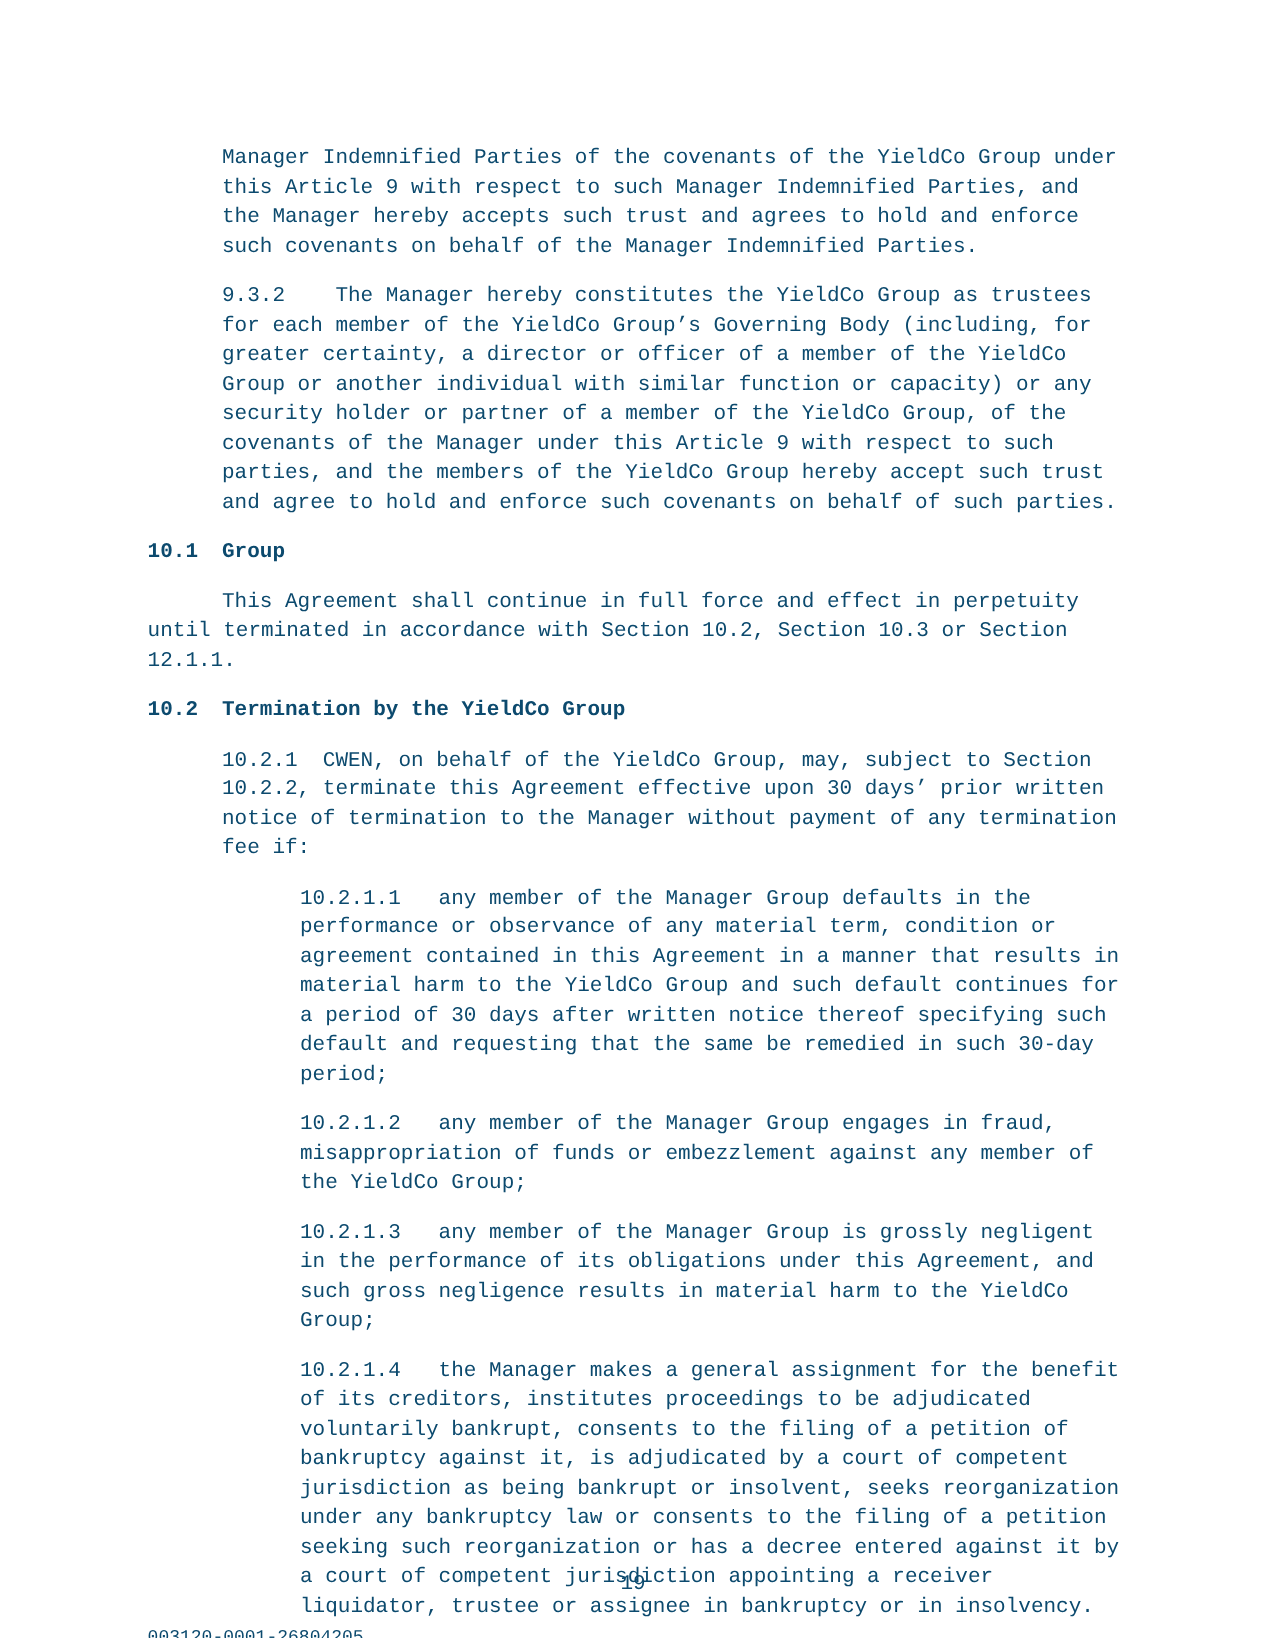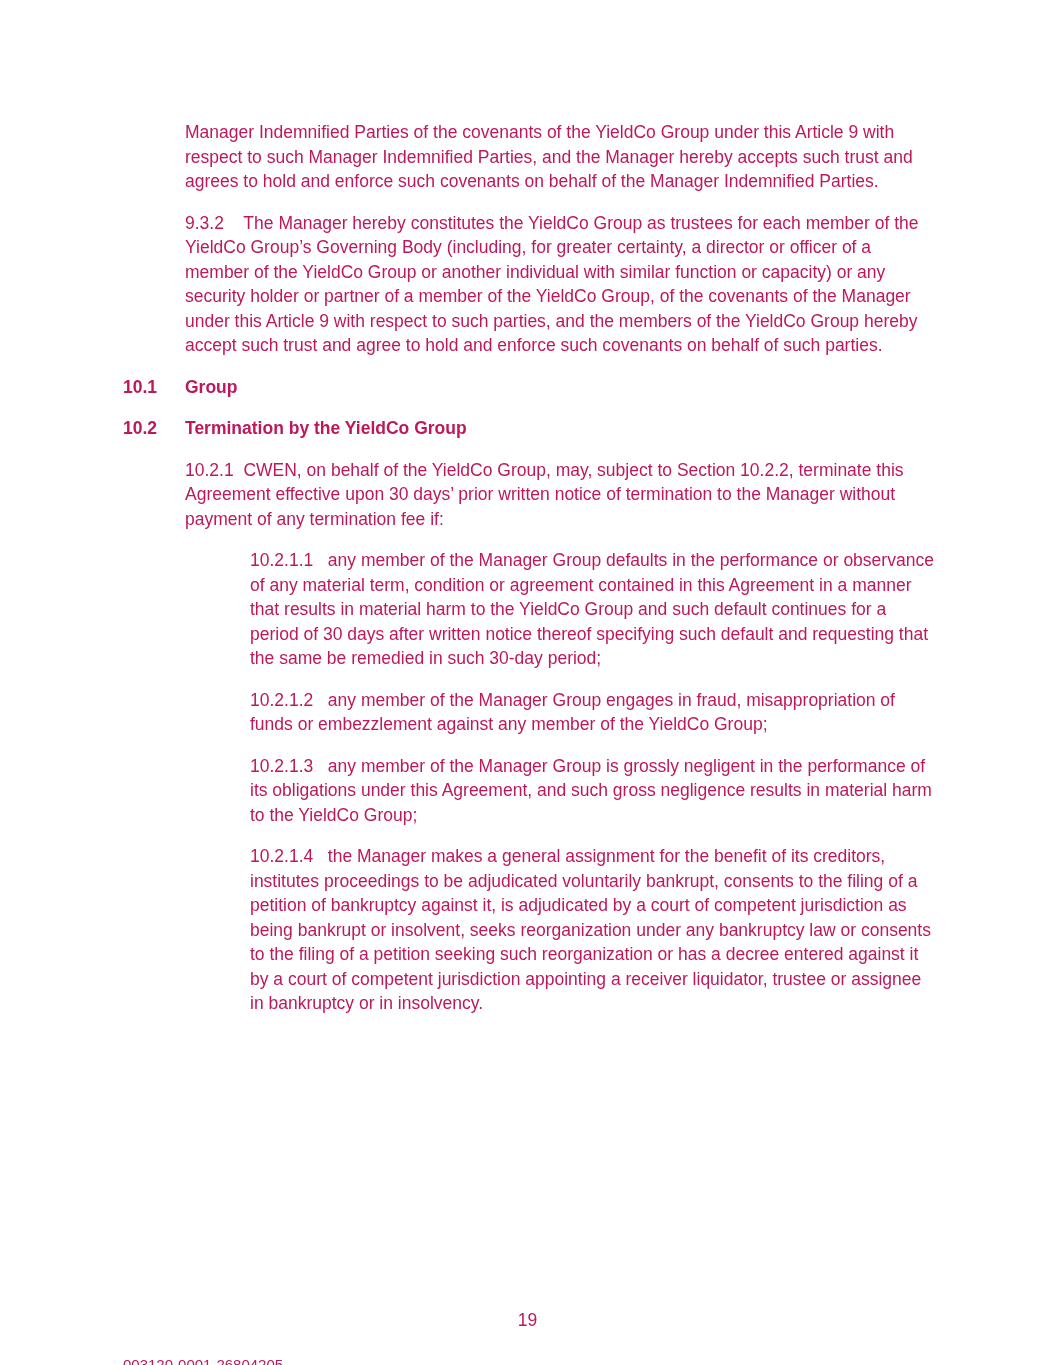--- a/index.html
+++ b/index.html
@@ -3,24 +3,24 @@
 <meta charset="utf-8">
 <style>
   * { margin: 0; padding: 0; box-sizing: border-box; }
   html, body { background: #e8e8e8; }
   .page {
     width: 1055px;
     height: 1365px;
     background: #ffffff;
     position: relative;
     margin: 0 auto;
-    font-family: Liberation Sans, sans-serif;
+    font-family: Liberation Mono, monospace;
     font-size: 17.5px;
     line-height: 24.5px;
-    color: #be185d;
+    color: #0c4a6e;
     overflow: hidden;
   }
   .doc-body {
     position: absolute;
     top: 120px;
     left: 123px;
     width: 812px;
   }
   .block { margin-bottom: 17px; }
   .indent-p { margin-left: 62px; }
@@ -53,20 +53,21 @@
   }
 </style>
 </head>
 <body>
 
 <div class="page">
   <div class="doc-body">
       <div class="block indent-p">Manager Indemnified Parties of the covenants of the YieldCo Group under this Article 9 with respect to such Manager Indemnified Parties, and the Manager hereby accepts such trust and agrees to hold and enforce such covenants on behalf of the Manager Indemnified Parties.</div>
       <div class="block indent-p">9.3.2&nbsp;&nbsp;&nbsp;&nbsp;The Manager hereby constitutes the YieldCo Group as trustees for each member of the YieldCo Group’s Governing Body (including, for greater certainty, a director or officer of a member of the YieldCo Group or another individual with similar function or capacity) or any security holder or partner of a member of the YieldCo Group, of the covenants of the Manager under this Article 9 with respect to such parties, and the members of the YieldCo Group hereby accept such trust and agree to hold and enforce such covenants on behalf of such parties.</div>
       <div class="block section-h"><span class="secnum">10.1</span><span>Group</span></div>
+      <div class="block first-indent-p">This Agreement shall continue in full force and effect in perpetuity until terminated in accordance with Section 10.2, Section 10.3 or Section 12.1.1.</div>
       <div class="block section-h"><span class="secnum">10.2</span><span>Termination by the YieldCo Group</span></div>
       <div class="block indent-p">10.2.1&nbsp;&nbsp;CWEN, on behalf of the YieldCo Group, may, subject to Section 10.2.2, terminate this Agreement effective upon 30 days’ prior written notice of termination to the Manager without payment of any termination fee if:</div>
       <div class="block sub-p">10.2.1.1&nbsp;&nbsp;&nbsp;any member of the Manager Group defaults in the performance or observance of any material term, condition or agreement contained in this Agreement in a manner that results in material harm to the YieldCo Group and such default continues for a period of 30 days after written notice thereof specifying such default and requesting that the same be remedied in such 30-day period;</div>
       <div class="block sub-p">10.2.1.2&nbsp;&nbsp;&nbsp;any member of the Manager Group engages in fraud, misappropriation of funds or embezzlement against any member of the YieldCo Group;</div>
       <div class="block sub-p">10.2.1.3&nbsp;&nbsp;&nbsp;any member of the Manager Group is grossly negligent in the performance of its obligations under this Agreement, and such gross negligence results in material harm to the YieldCo Group;</div>
       <div class="block sub-p">10.2.1.4&nbsp;&nbsp;&nbsp;the Manager makes a general assignment for the benefit of its creditors, institutes proceedings to be adjudicated voluntarily bankrupt, consents to the filing of a petition of bankruptcy against it, is adjudicated by a court of competent jurisdiction as being bankrupt or insolvent, seeks reorganization under any bankruptcy law or consents to the filing of a petition seeking such reorganization or has a decree entered against it by a court of competent jurisdiction appointing a receiver liquidator, trustee or assignee in bankruptcy or in insolvency.</div>
     </div>
   <div class="page-number">19</div>
   <div class="footer-code">003120-0001-26804205</div>
 </div>

